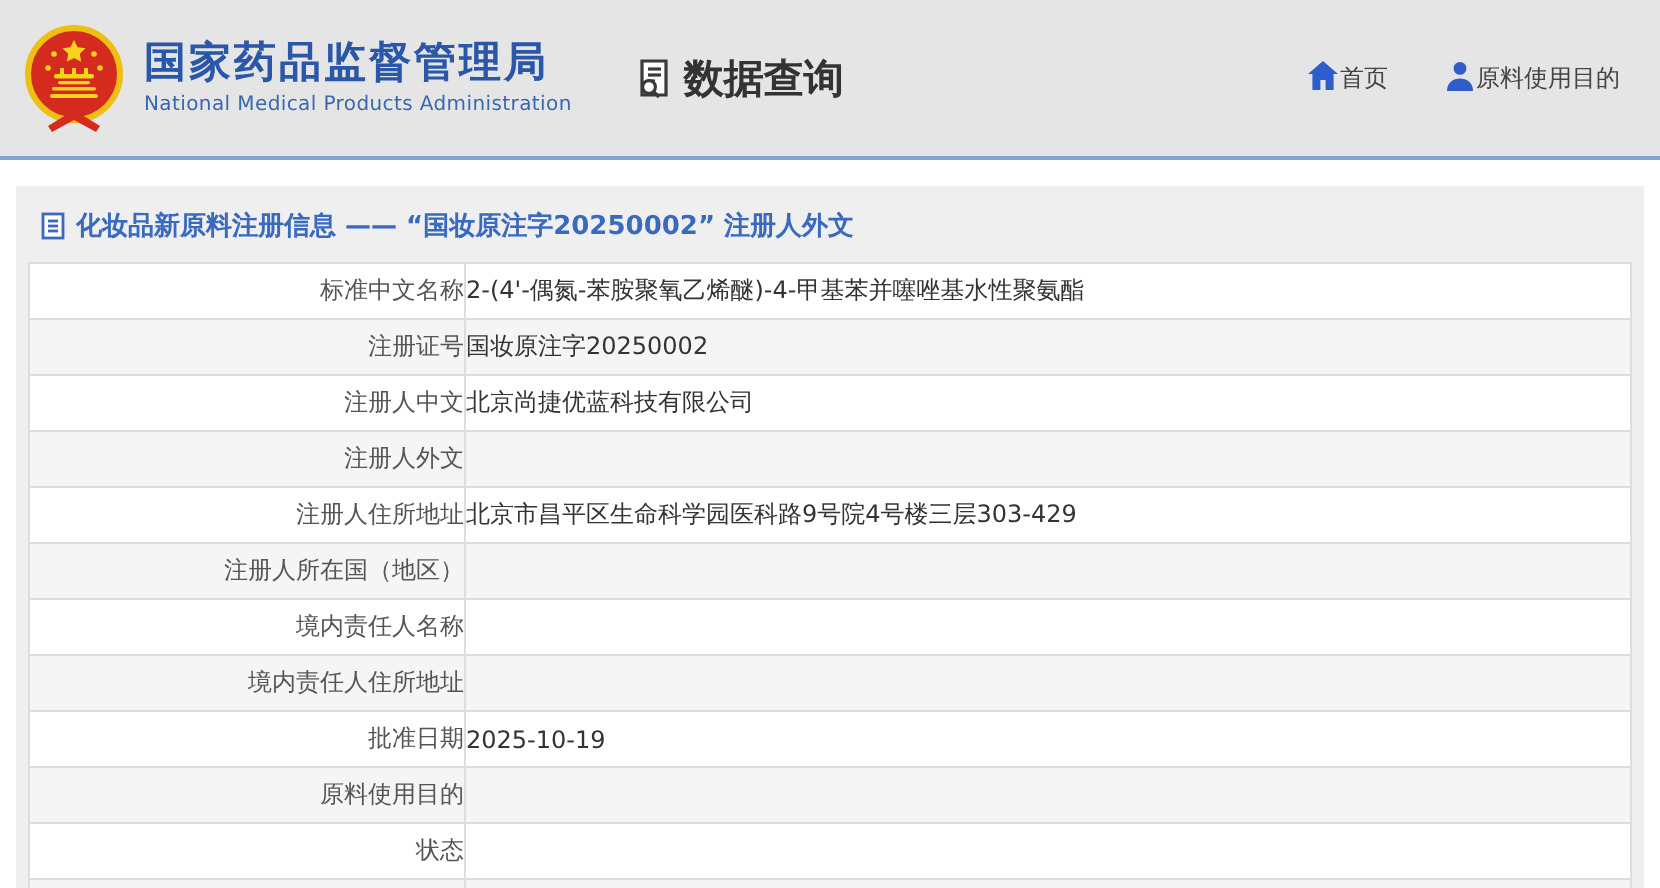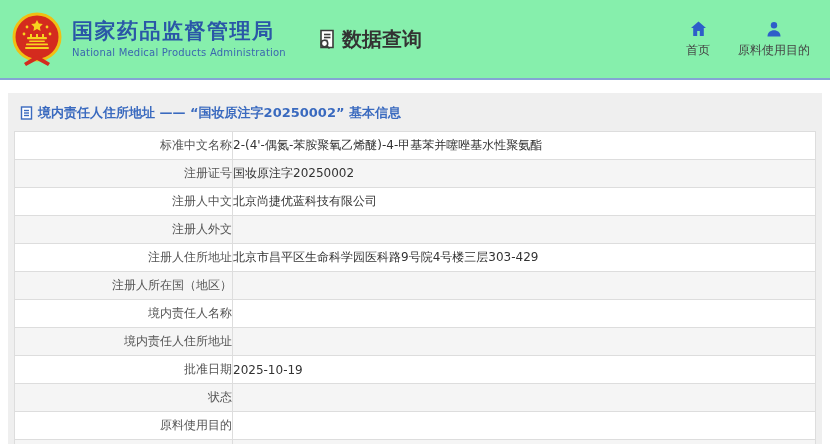--- a/index.html
+++ b/index.html
@@ -4,28 +4,28 @@
 <style>
   * { box-sizing: border-box; }
   html,body { margin:0; padding:0; }
   body {
     width:830px; height:444px;
     background:#ffffff;
     font-family:"DejaVu Sans","Liberation Sans",sans-serif;
     position:relative; overflow:hidden;
   }
   
-  .header { height:78px; display:flex; align-items:center; padding:0 14px 0 10px; background:#86efac; }
+  .header { height:78px; display:flex; align-items:center; padding:0 14px 0 10px; background:#e5e5e5; }
   .emblem { width:54px; height:56px; flex:0 0 auto; }
   .agency { margin-left:8px; }
   .agency-zh { font-size:21px; font-weight:bold; color:#2a57a7; letter-spacing:1.5px; line-height:1.1; }
   .agency-en { font-size:10px; color:#3b67af; margin-top:3px; letter-spacing:0.2px; }
   .dataquery { display:flex; align-items:center; gap:4px; margin-left:30px; font-size:20px; font-weight:600; color:#333; cursor:pointer; }
   .nav { margin-left:auto; display:flex; gap:28px; padding-right:6px; }
-  .nav-item { display:flex; flex-direction:column; align-items:center; font-size:12px; color:#444; cursor:pointer; }
+  .nav-item { display:flex; flex-direction:row; align-items:center; font-size:12px; color:#444; cursor:pointer; }
   .nav-item .nicon { height:18px; margin-bottom:5px; display:flex; align-items:flex-end; }
   .divider { height:2px; background:#84a4d4; width:100%; }
   
   .panel { margin:13px 8px 0 8px; background:#efefef; padding-bottom:9px; }
   .panel-title { display:flex; align-items:center; gap:5px; padding:11px 12px 9px 12px;
                  font-size:13px; font-weight:bold; color:#3a6abf; }
   .table-wrap { margin:0 6px; }
   table.info { width:100%; border-collapse:collapse; background:#ffffff; font-size:12px; table-layout:fixed; }
   table.info td { border:1px solid #dddddd; height:28px; padding:0; overflow:hidden; white-space:nowrap; }
   td.lbl { width:218px; text-align:right; padding-right:14px; color:#555; }
@@ -102,21 +102,21 @@
 <div class="panel">
   <div class="panel-title">
     <span style="display:inline-flex;">
       <svg width="13" height="14" viewBox="0 0 13 14" fill="none" stroke="#3a6abf" stroke-width="1.4">
         <rect x="1.5" y="1" width="10" height="12" fill="#fff"></rect>
         <line x1="4" y1="4.5" x2="9" y2="4.5"></line>
         <line x1="4" y1="7" x2="9" y2="7"></line>
         <line x1="4" y1="9.5" x2="9" y2="9.5"></line>
       </svg>
     </span>
-    <span>境内责任人住所地址 —— “国妆原注字20250002” 基本信息</span>
+    <span>化妆品新原料注册信息 —— “国妆原注字20250002” 注册人外文</span>
   </div>
 
   <div class="table-wrap">
     <table class="info">
       <tbody>
         <tr>
           <td class="lbl">标准中文名称</td>
           <td class="val">2-(4'-偶氮-苯胺聚氧乙烯醚)-4-甲基苯并噻唑基水性聚氨酯</td>
         </tr>
         <tr>
@@ -145,25 +145,25 @@
         </tr>
         <tr>
           <td class="lbl">境内责任人住所地址</td>
           <td class="val"></td>
         </tr>
         <tr>
           <td class="lbl">批准日期</td>
           <td class="val">2025-10-19</td>
         </tr>
         <tr>
-          <td class="lbl">状态</td>
+          <td class="lbl">原料使用目的</td>
           <td class="val"></td>
         </tr>
         <tr>
-          <td class="lbl">原料使用目的</td>
+          <td class="lbl">状态</td>
           <td class="val"></td>
         </tr>
         <tr>
           <td class="lbl">备注</td>
           <td class="val"></td>
         </tr>
         <tr>
           <td class="lbl">
             <span class="lbl-inner">
               <span class="pin">

